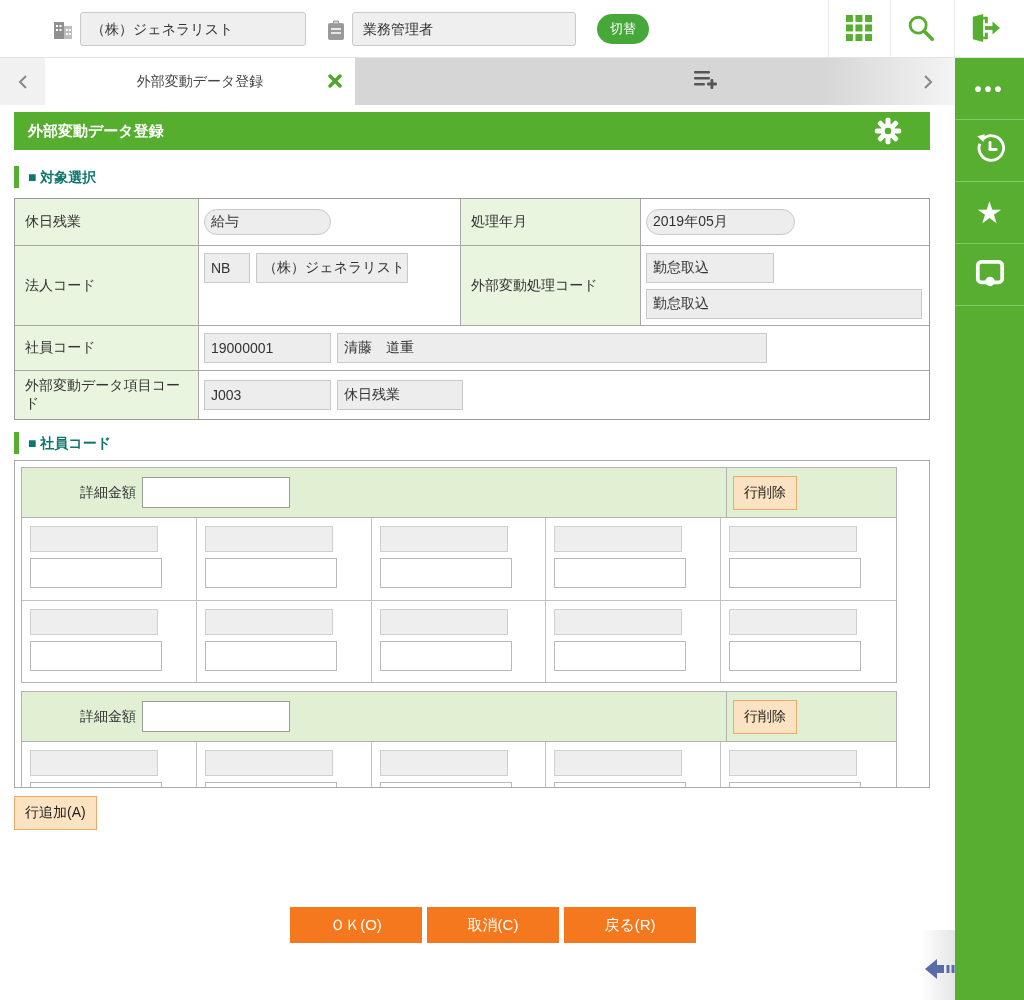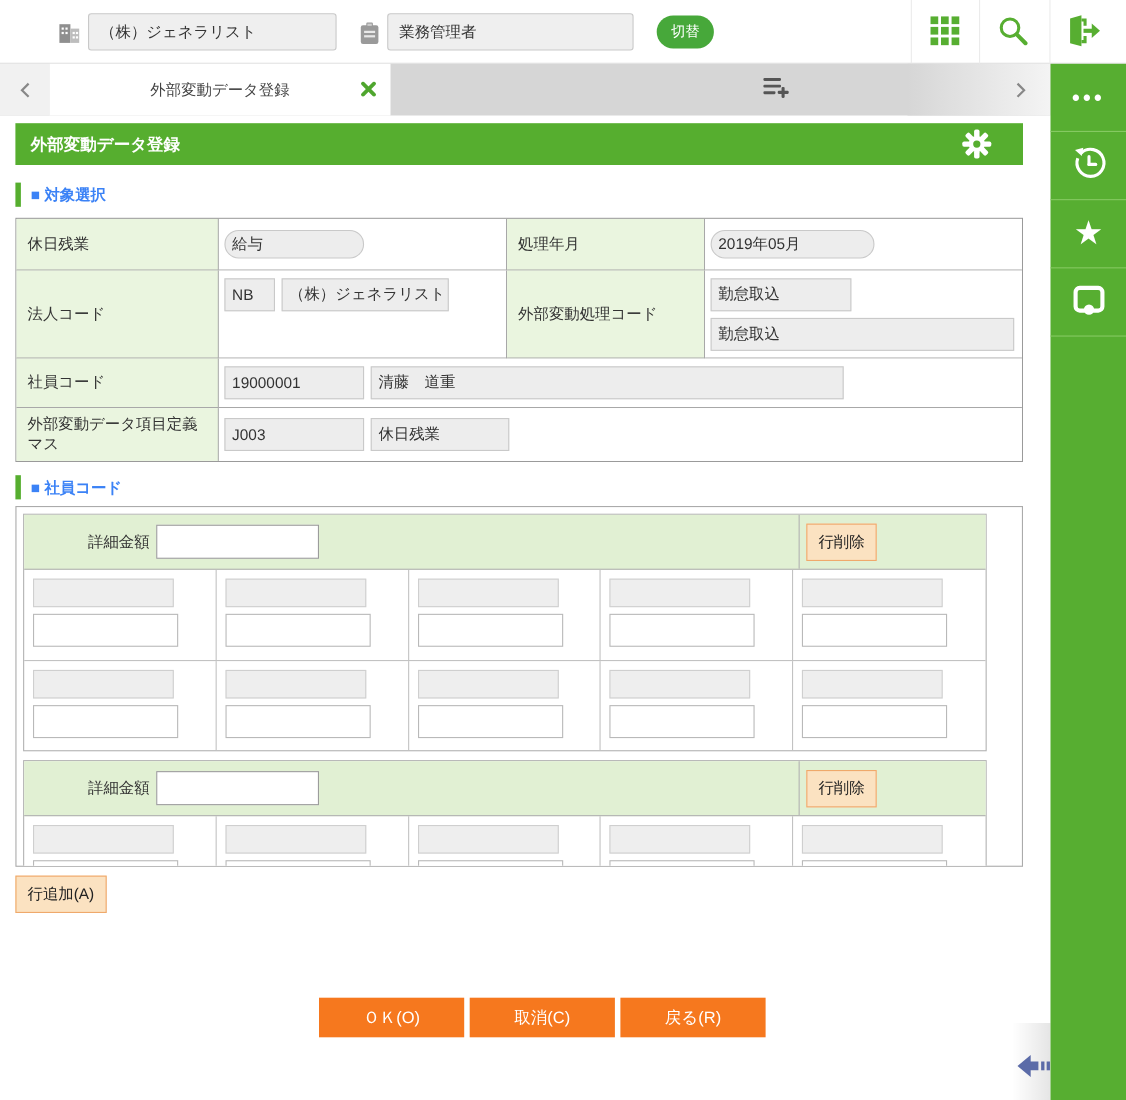--- a/index.html
+++ b/index.html
@@ -33,21 +33,21 @@
                 display:flex; align-items:center; justify-content:center; }
 
   
   .pagebar { position:absolute; left:14px; top:112px; width:916px; height:38px; background:#56ae2f;
              display:flex; align-items:center; }
   .pagebar h1 { font-size:15px; font-weight:bold; color:#fff; padding-left:14px; }
   .pagebar .gear { position:absolute; right:28px; top:5px; }
 
   
   .sec-head { position:absolute; left:14px; height:22px; border-left:5px solid #56ae2f; padding-left:9px;
-              font-size:14px; font-weight:bold; color:#3b82f6; line-height:22px; }
+              font-size:14px; font-weight:bold; color:#0f766e; line-height:22px; }
 
   
   .ftable { position:absolute; left:14px; top:198px; width:916px; border:1px solid #9a9a9a; background:#fff;
             display:grid; grid-template-columns:184px 262px 180px 1fr; grid-template-rows:47px 80px 45px 48px; }
   .fcell { border-right:1px solid #a8a8a8; border-bottom:1px solid #a8a8a8; display:flex; align-items:center; }
   .flabel { background:#eaf5df; padding:0 10px; font-size:14px; }
   .fval { background:#fff; padding:0 5px; gap:6px; }
   .fcell.noR { border-right:none; }
   .fcell.noB { border-bottom:none; }
   .fval.topalign { align-items:flex-start; padding-top:7px; }
@@ -253,21 +253,21 @@
       <input class="inp w128" readonly="" value="勤怠取込" style="">
       <input class="inp w276" readonly="" value="勤怠取込" style="">
     </div>
 
     <div class="fcell flabel">社員コード</div>
     <div class="fcell fval noR" style="grid-column:2 / 5">
       <input class="inp w127" readonly="" value="19000001" style="">
       <input class="inp w430" readonly="" value="清藤　道重" style="">
     </div>
 
-    <div class="fcell flabel noB">外部変動データ項目定義マス</div>
+    <div class="fcell flabel noB">外部変動データ項目コード</div>
     <div class="fcell fval noR noB" style="grid-column:2 / 5">
       <input class="inp w127" readonly="" value="J003" style="">
       <input class="inp w155" readonly="" value="休日残業" style="">
     </div>
   </div>
 
   <div class="sec-head" style="top:432px">■ 社員コード</div>
 
   <div class="detail-wrap">
     <div class="dblock">

